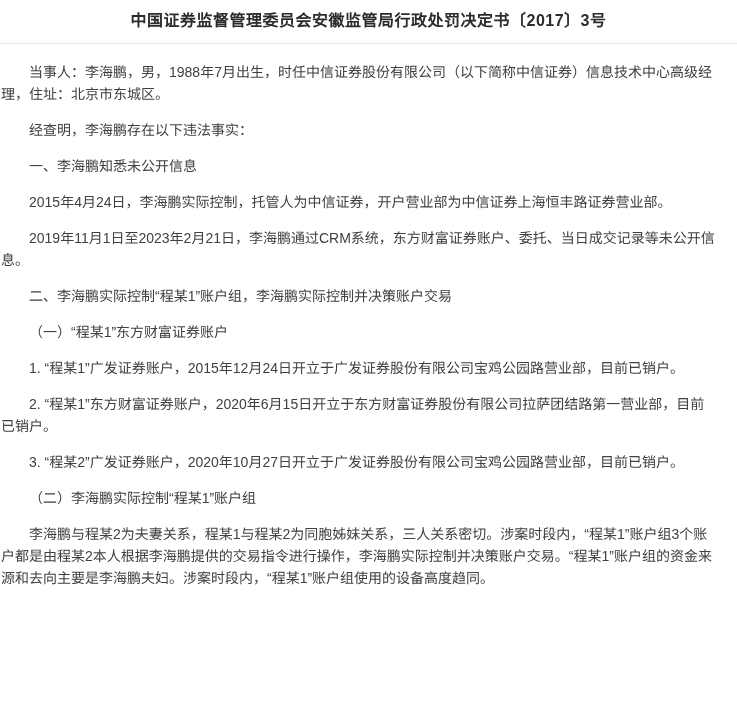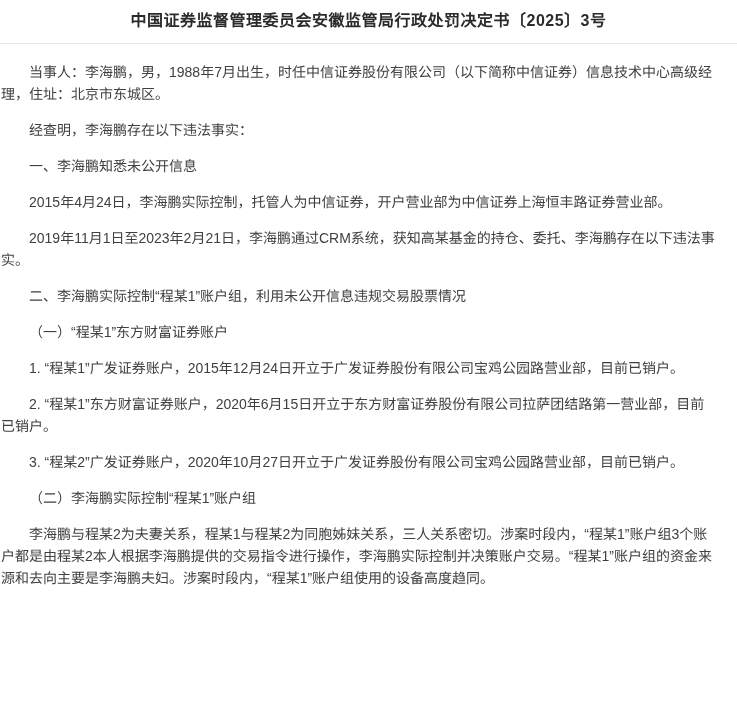--- a/index.html
+++ b/index.html
@@ -39,29 +39,29 @@
   .doc-body p {
     margin: 0 16px 14px 0;
     text-indent: 2em;
     word-break: break-all;
   }
 </style>
 </head>
 <body>
 
 <div class="page">
-  <h1 class="doc-title">中国证券监督管理委员会安徽监管局行政处罚决定书〔2025〕3号</h1>
+  <h1 class="doc-title">中国证券监督管理委员会安徽监管局行政处罚决定书〔2017〕3号</h1>
   <hr class="divider">
   <div class="doc-body">
     <p>当事人：李海鹏，男，1988年7月出生，时任中信证券股份有限公司（以下简称中信证券）信息技术中心高级经理，住址：北京市东城区。</p>
     <p>经查明，李海鹏存在以下违法事实：</p>
     <p>一、李海鹏知悉未公开信息</p>
     <p>2015年4月24日，李海鹏实际控制，托管人为中信证券，开户营业部为中信证券上海恒丰路证券营业部。</p>
-    <p>2019年11月1日至2023年2月21日，李海鹏通过CRM系统，获知高某基金的持仓、委托、李海鹏存在以下违法事实。</p>
-    <p>二、李海鹏实际控制“程某1”账户组，利用未公开信息违规交易股票情况</p>
+    <p>2019年11月1日至2023年2月21日，李海鹏通过CRM系统，东方财富证券账户、委托、当日成交记录等未公开信息。</p>
+    <p>二、李海鹏实际控制“程某1”账户组，李海鹏实际控制并决策账户交易</p>
     <p>（一）“程某1”东方财富证券账户</p>
     <p>1. “程某1”广发证券账户，2015年12月24日开立于广发证券股份有限公司宝鸡公园路营业部，目前已销户。</p>
     <p>2. “程某1”东方财富证券账户，2020年6月15日开立于东方财富证券股份有限公司拉萨团结路第一营业部，目前已销户。</p>
     <p>3. “程某2”广发证券账户，2020年10月27日开立于广发证券股份有限公司宝鸡公园路营业部，目前已销户。</p>
     <p>（二）李海鹏实际控制“程某1”账户组</p>
     <p>李海鹏与程某2为夫妻关系，程某1与程某2为同胞姊妹关系，三人关系密切。涉案时段内，“程某1”账户组3个账户都是由程某2本人根据李海鹏提供的交易指令进行操作，李海鹏实际控制并决策账户交易。“程某1”账户组的资金来源和去向主要是李海鹏夫妇。涉案时段内，“程某1”账户组使用的设备高度趋同。</p>
 
   </div>
 </div>
 

